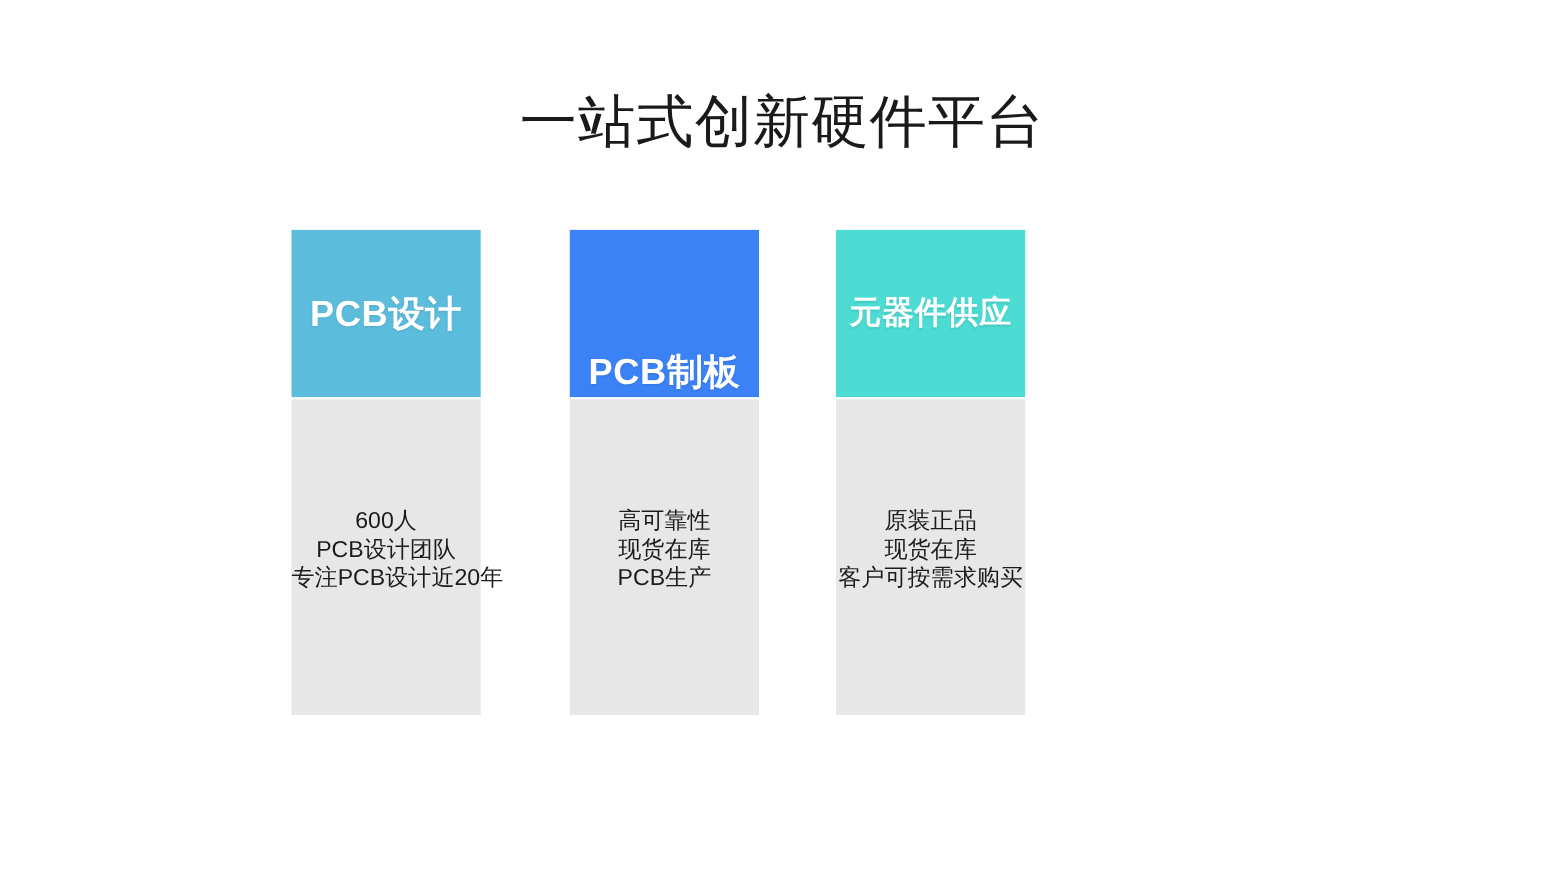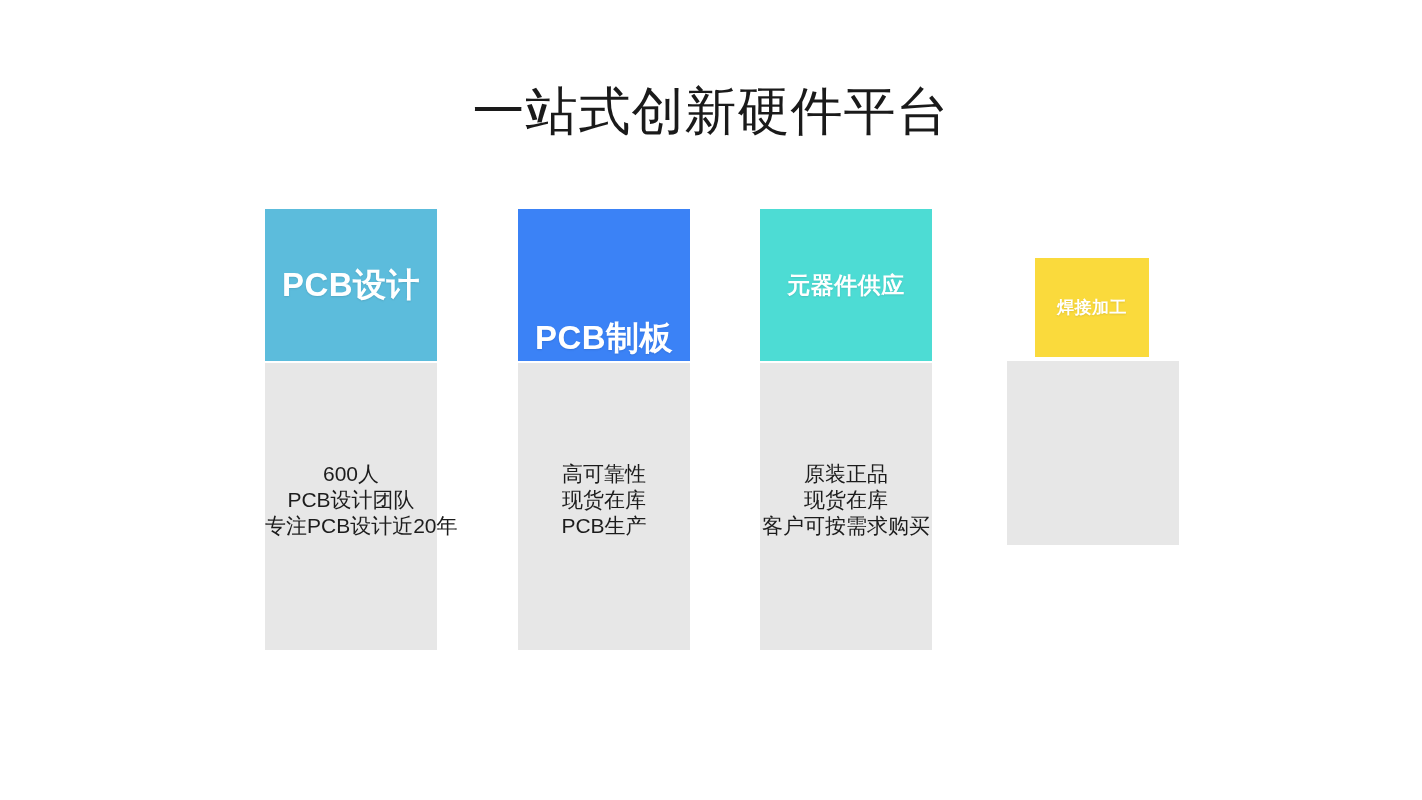--- a/index.html
+++ b/index.html
@@ -102,21 +102,21 @@
   
   #col-2 { left: 518px; top: 209px; width: 172px; height: 441px; }
   #col-2 .col-head { height: 152px; background: #3b82f6; align-items: flex-end; }
   #col-2 .col-head-label { font-size: 33px; }
   #col-2 .col-body { top: 154px; width: 172px; height: 287px; }
   #col-2 .col-body-text { top: 252px; }
 
   
   #col-3 { left: 760px; top: 209px; width: 172px; height: 441px; }
   #col-3 .col-head { height: 152px; background: #4ddcd4; }
-  #col-3 .col-head-label { font-size: 23px; }
+  #col-3 .col-head-label { font-size: 29px; }
   #col-3 .col-body { top: 154px; width: 172px; height: 287px; }
   #col-3 .col-body-text { top: 252px; }
 
   
   #col-4 { left: 1007px; top: 258px; width: 172px; height: 287px; }
   #col-4 .col-head {
     left: 28px;
     width: 114px;
     height: 99px;
     background: #fada3c;
@@ -183,24 +183,17 @@
         <span class="col-head-label">元器件供应</span>
       </div>
       <div class="col-body"></div>
       <div class="col-body-text">
         <span class="ln">原装正品</span>
         <span class="ln">现货在库</span>
         <span class="ln">客户可按需求购买</span>
       </div>
     </div>
 
-    <div class="column" id="col-4">
-      <div class="col-head">
-        <span class="col-head-label">焊接加工</span>
-      </div>
-      <div class="col-body"></div>
-
-    </div>
 
   </div>
 
 
 </div>
 
 </body></html>

